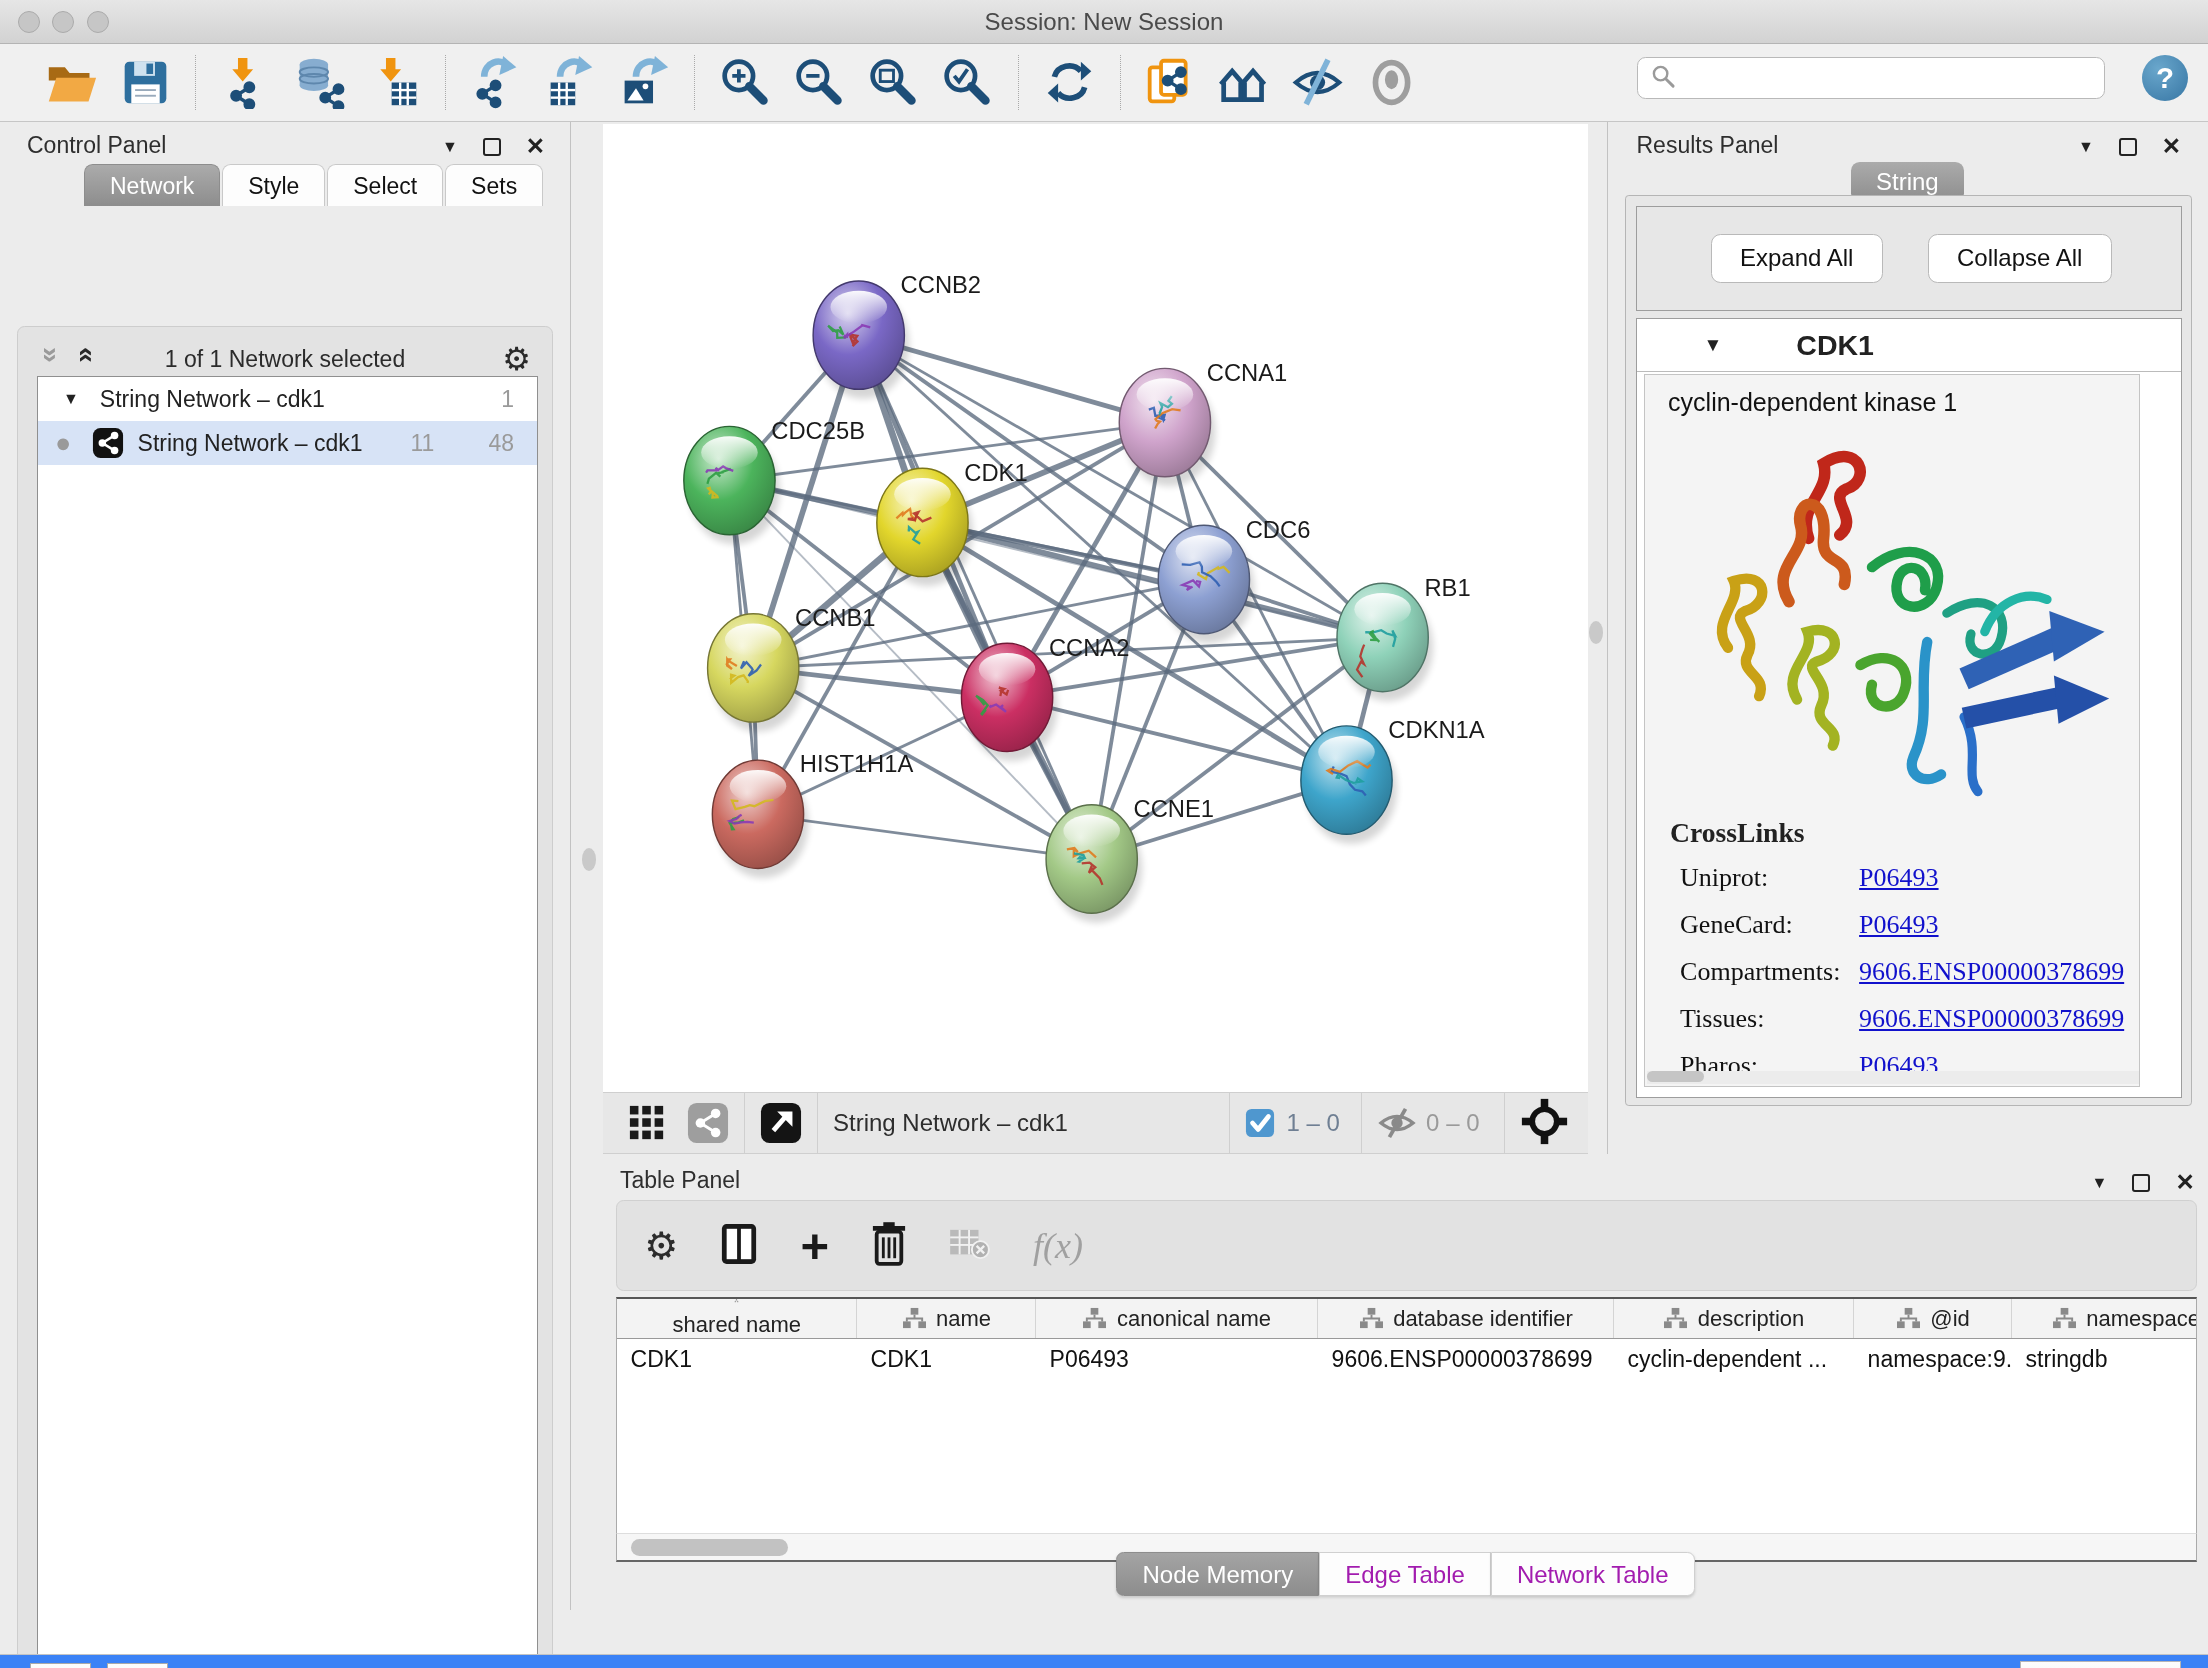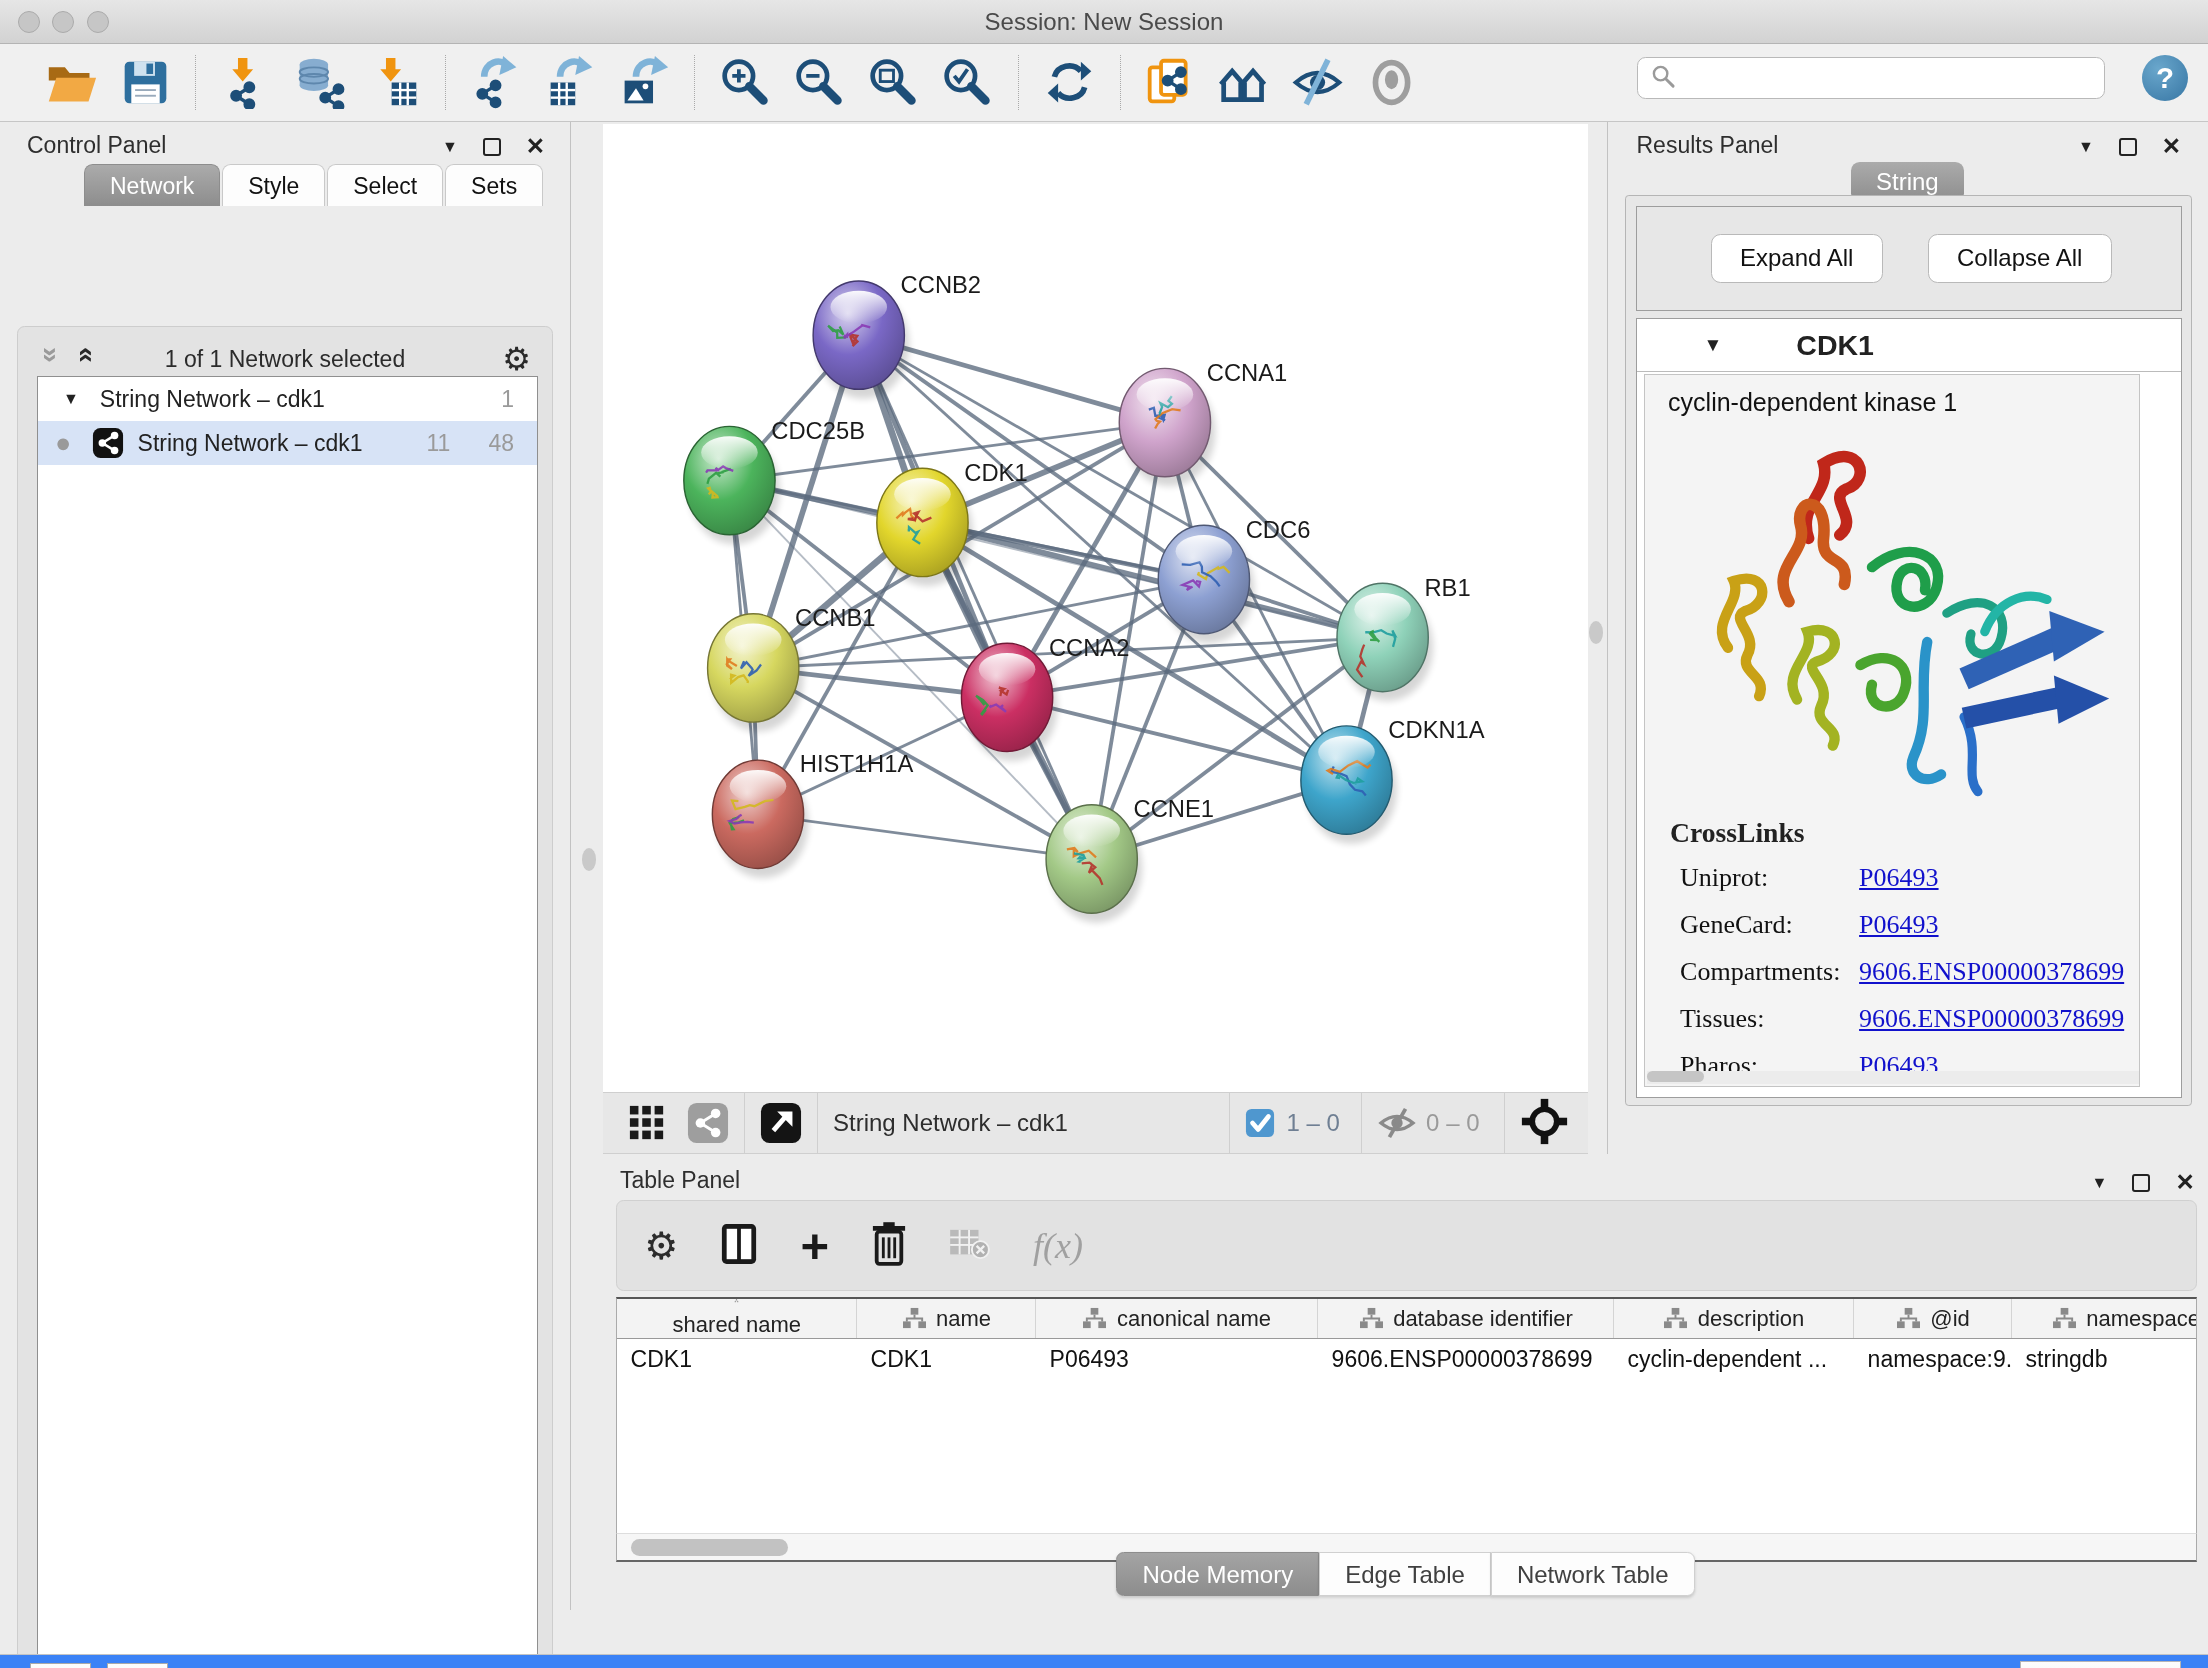--- a/index.html
+++ b/index.html
@@ -92,21 +92,21 @@
   .th { display:flex; align-items:center; justify-content:center; gap:9.5px; font-size:22px; color:#222;
     border-right:1px solid #d4d4d4; flex:0 0 auto; overflow:hidden; white-space:nowrap; }
   #tp-row { display:flex; height:40px; }
   .td { font-size:23px; color:#111; padding-left:13.3px; display:flex; align-items:center;
     flex:0 0 auto; overflow:hidden; white-space:nowrap; }
   #tp-hscroll { position:absolute; left:13.3px; top:379px; width:1581px; height:28.5px; background:#f6f6f6;
     border:1px solid #aaa; border-top:1px solid #ddd; border-bottom:2.9px solid #666; }
   #tp-hthumb { position:absolute; left:13.3px; top:4.8px; width:157px; height:17px; background:#c2c2c2; border-radius:8.6px; }
   #tp-tabs { position:absolute; left:0; top:398px; width:1605px; display:flex; justify-content:center; }
   .tp-tab { height:44px; line-height:44px; padding:0 25px; font-size:24px; background:#fdfdfd;
-    border:1px solid #d0d0d0; cursor:pointer; box-shadow:0 1.9px 2.9px rgba(0,0,0,0.15); color:#404040; }
+    border:1px solid #d0d0d0; cursor:pointer; box-shadow:0 1.9px 2.9px rgba(0,0,0,0.15); color:#a21caf; }
   .tp-tab.sel { background:linear-gradient(#a4a4a4,#8d8d8d); color:#fff; border-color:#8d8d8d; }
   .tp-tab:first-child { border-radius:7.6px 0 0 7.6px; }
   .tp-tab:last-child { border-radius:0 7.6px 7.6px 0; }
 
   
   #statusbar { left:0; top:1654px; width:2208px; height:67px; background:#3b82f6; border-top:1px solid #c4c4c4; }
   .sb-btn { position:absolute; top:7.6px; width:61px; height:44px; background:linear-gradient(#fdfdfd,#efefef);
     border:1.9px solid #a9a9a9; display:flex; align-items:center; justify-content:center; cursor:pointer; }
   #memory-btn { position:absolute; right:27px; top:5.7px; height:46px; background:linear-gradient(#fdfdfd,#f0f0f0);
     border:1px solid #b5b5b5; display:flex; align-items:center; gap:11.4px; padding:0 19px; font-size:24px; cursor:pointer; }
@@ -340,21 +340,21 @@
         <g stroke="#fff" stroke-width="2.8">
               <line x1="11" y1="17" x2="24" y2="9"></line>
               <line x1="11" y1="17" x2="24" y2="25"></line>
             </g>
         <circle cx="11" cy="17" r="4" fill="#fff"></circle>
             <circle cx="24" cy="9" r="4" fill="#fff"></circle>
             <circle cx="24" cy="25" r="4" fill="#fff"></circle>
           </svg>
       <span style="margin-left:13.3px">String Network – cdk1</span>
       <span style="flex:1"></span>
-          <span class="tree-count" style="margin-right:38px">11</span>
+          <span class="tree-count" style="margin-right:54px">11</span>
       <span class="tree-count" style="margin-right:23px">48</span>
         </div>
       </div>
   </div>
 </div>
 
 <div id="canvas" class="abs">
   <svg id="net-svg" width="985" height="968" viewBox="0 0 1036 1018">
       <defs>
         <filter id="blur">

